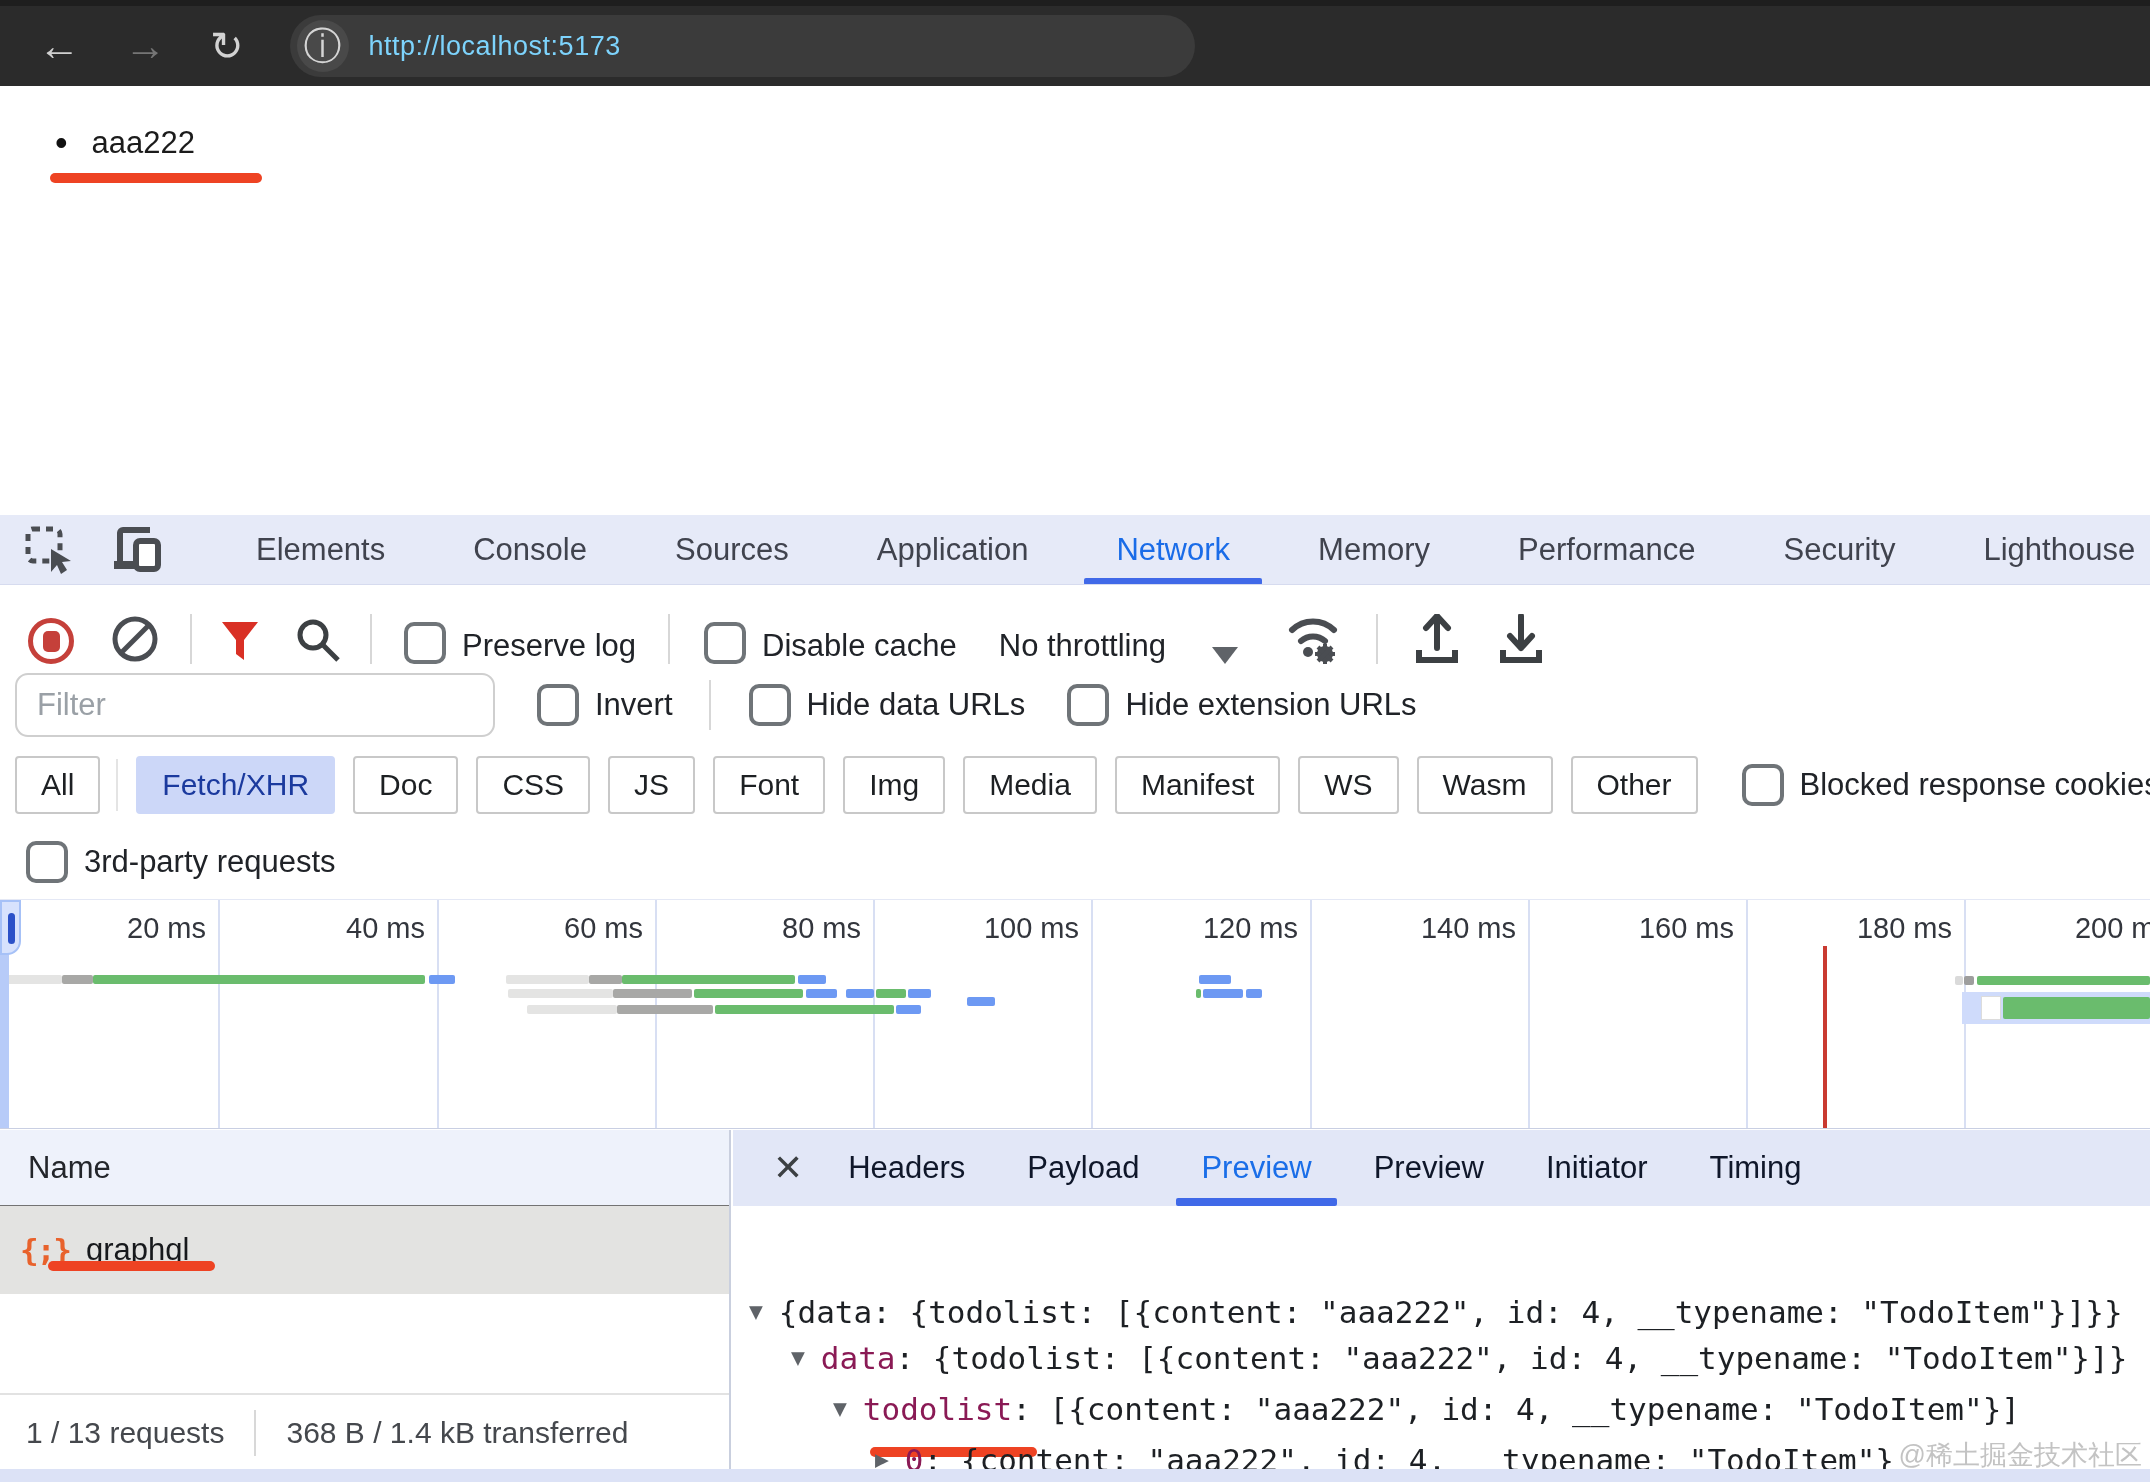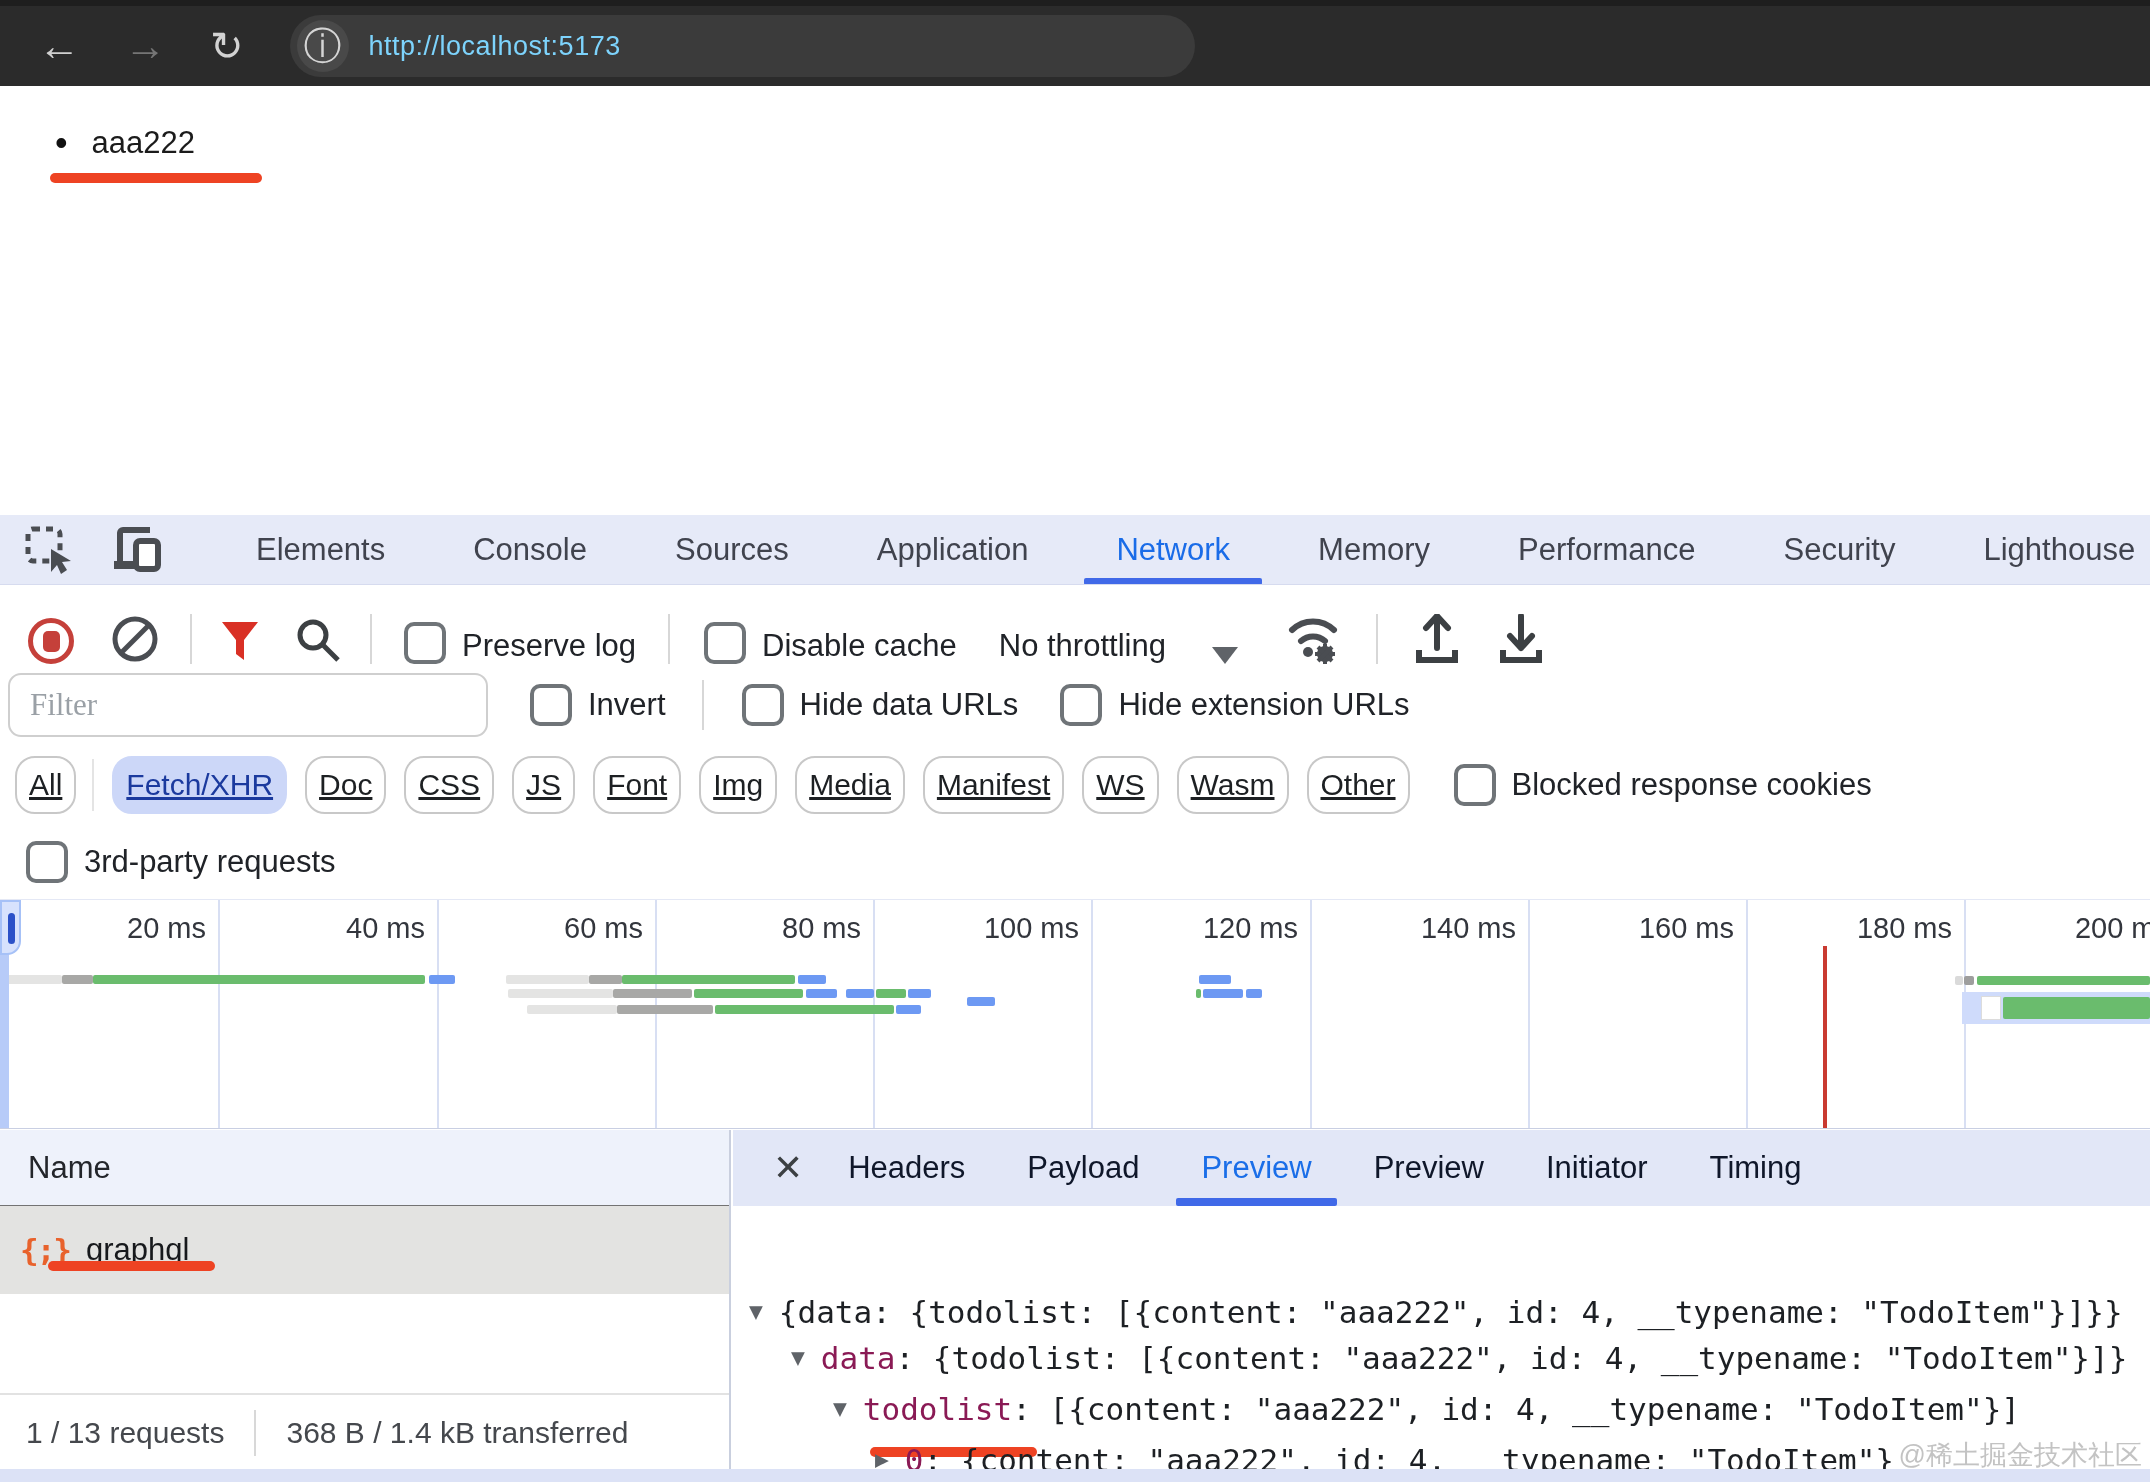--- a/index.html
+++ b/index.html
@@ -60,32 +60,32 @@
   .rec-in { width: 17px; height: 21px; background: #c5403a; border-radius: 5px; }
   .tool-sep { width: 2px; height: 50px; background: #d7d7d7; flex: none; }
   .cb { width: 42px; height: 42px; border: 4px solid #6f7478; border-radius: 10px; background: #fff; flex: none; }
   .cb-label { font-size: 31px; color: #202328; margin-left: 16px; white-space: nowrap; }
   .throttle { font-size: 31px; color: #202328; margin-left: 42px; white-space: nowrap; }
   .dd-arrow { width: 0; height: 0; border-left: 13px solid transparent; border-right: 13px solid transparent; border-top: 17px solid #5f6368; margin-left: 46px; flex: none; }
 
   
   .filter-row { position: absolute; top: 666px; left: 0; width: 2150px; height: 78px; display: flex; align-items: center; }
   .filter-input {
-    margin-left: 8px; width: 480px; height: 64px; border: 2px solid #cfcfcf; border-radius: 13px;
+    margin-left: 15px; width: 480px; height: 64px; border: 2px solid #cfcfcf; border-radius: 13px;
     font-size: 31px; padding-left: 20px; color: #202328; outline: none;
-    font-family: Liberation Serif, serif;
+    font-family: Liberation Sans, sans-serif;
   }
   .filter-input::placeholder { color: #9aa0a6; }
 
   
   .chips-row { position: absolute; top: 746px; left: 0; width: 2150px; height: 78px; display: flex; align-items: center; }
   .chip {
-    height: 58px; border: 2px solid #c8c8c8; border-radius: 20px; background: #fff;
-    padding: 0 12px; margin-left: 18px; font-size: 30px; color: #1d2023;
-    display: flex; align-items: center; flex: none; text-decoration: underline;
+    height: 58px; border: 2px solid #c8c8c8; border-radius: 4px; background: #fff;
+    padding: 0 24px; margin-left: 18px; font-size: 30px; color: #1d2023;
+    display: flex; align-items: center; flex: none;
   }
   .chip.selected { background: #ccd7f8; border-color: #ccd7f8; color: #1b3a9e; }
   .chip-sep { width: 2px; height: 52px; background: #e4e4e4; margin-left: 16px; flex: none; }
 
   
   .third-row { position: absolute; top: 826px; left: 0; width: 2150px; height: 72px; display: flex; align-items: center; }
 
   
   .overview {
     position: absolute; top: 899px; left: 0; width: 2150px; height: 230px;

